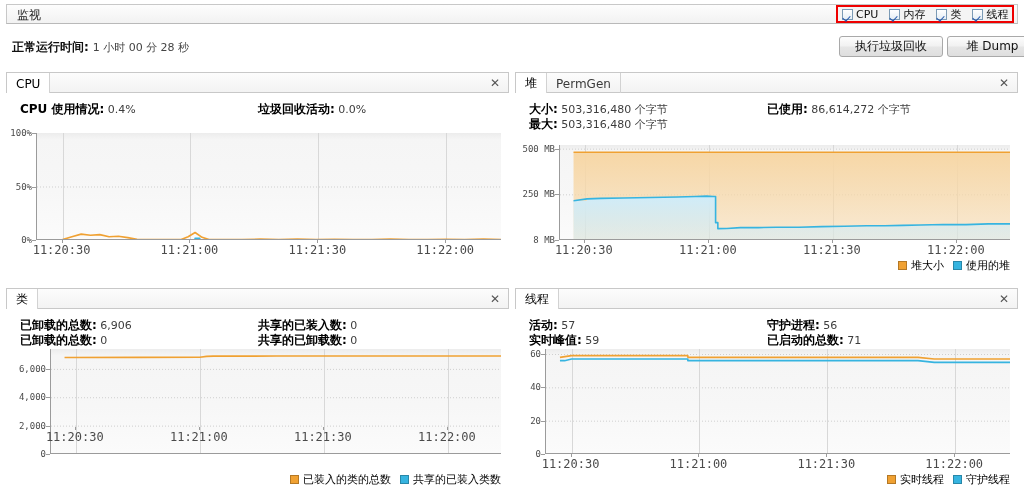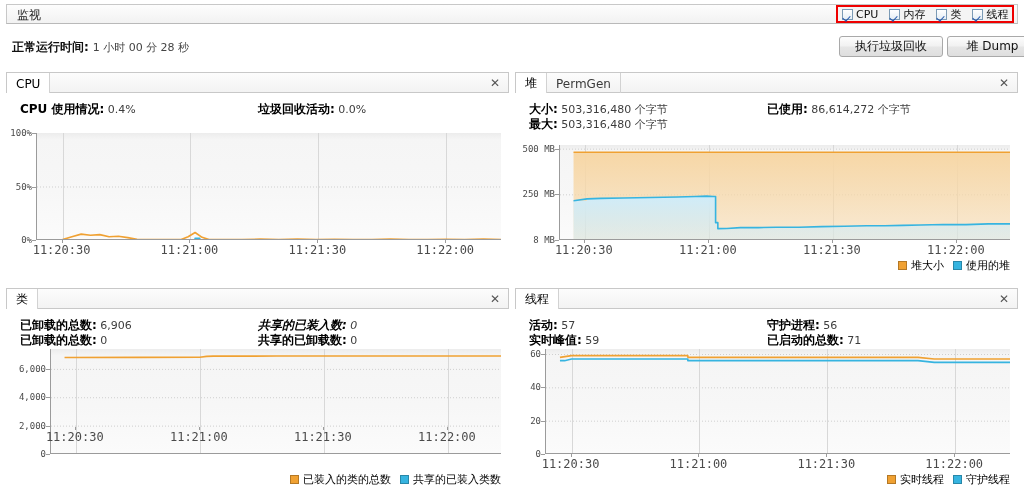--- a/index.html
+++ b/index.html
@@ -288,21 +288,21 @@
       <div class="panel" style="left: 6px; top: 288px; width: 503px; height: 211px;">
         <div class="phead">
           <div class="ptabs">
             <div class="ptab sel">类</div>
           </div>
           <div class="pclose">✕</div>
         </div>
         <div class="pbody">
           <div class="stats" style="top: 8px;">
             <div class="sitem colA" style="top: 0px;"><span class="k">已卸载的总数:</span> <span class="v">6,906</span></div>
-            <div class="sitem colB" style="top: 0px; font-style: italic;"><span class="k">共享的已装入数:</span> <span class="v">0</span></div>
+            <div class="sitem colB" style="top: 0px;"><span class="k">共享的已装入数:</span> <span class="v">0</span></div>
             <div class="sitem colA" style="top: 15px;"><span class="k">已卸载的总数:</span> <span class="v">0</span></div>
             <div class="sitem colB" style="top: 15px;"><span class="k">共享的已卸载数:</span> <span class="v">0</span></div>
           </div>
           <div class="chart" style="left: 44px; top: 40px; width: 451px; height: 78px;">
             <div class="plot" style="left: 0px; top: 0px; width: 451px; height: 105px;">
               <svg width="451" height="105">
                 <defs></defs>
                 <line x1="0" x2="451" y1="20.364864864864856" y2="20.364864864864856" stroke="#cfcfcf" stroke-width="1" stroke-dasharray="1,2"></line>
                 <line x1="0" x2="451" y1="48.74324324324324" y2="48.74324324324324" stroke="#cfcfcf" stroke-width="1" stroke-dasharray="1,2"></line>
                 <line x1="0" x2="451" y1="77.12162162162161" y2="77.12162162162161" stroke="#cfcfcf" stroke-width="1" stroke-dasharray="1,2"></line>

